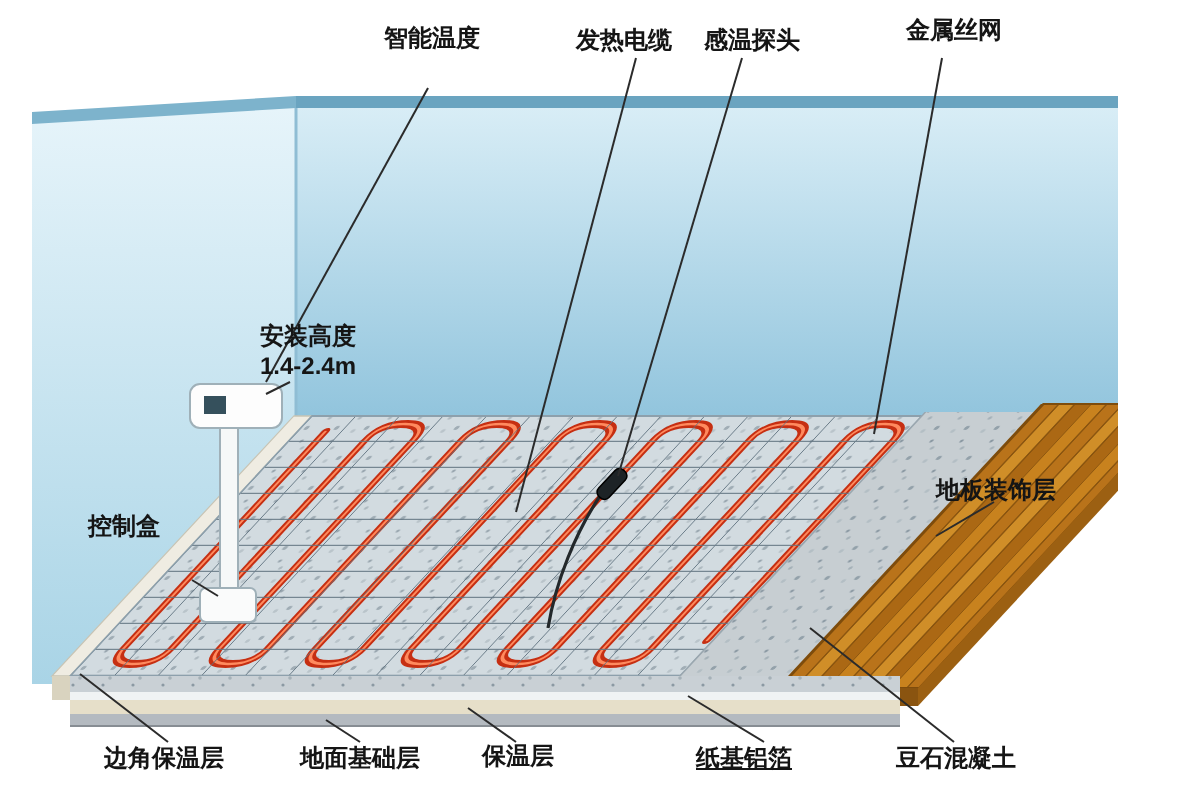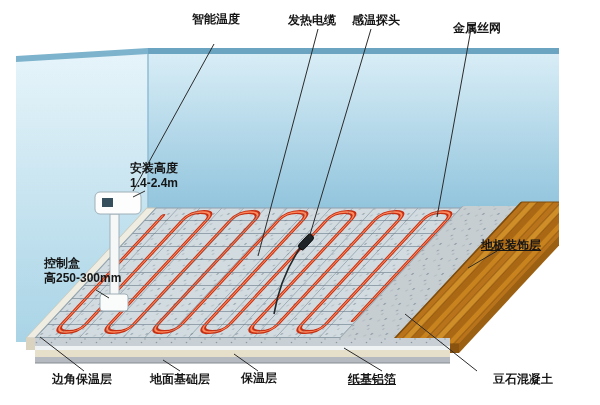--- a/index.html
+++ b/index.html
@@ -3,29 +3,29 @@
 <meta charset="utf-8">
 <style>
   html,body{margin:0;padding:0;background:#fff;}
   .stage{position:relative;width:559px;height:405px;background:#ffffff;overflow:hidden;
          font-family:"Liberation Sans",sans-serif;}
   .stage svg{position:absolute;left:0;top:0;}
   .lbl{position:absolute;font:700 12px/15px "Liberation Sans",sans-serif;color:#151515;white-space:nowrap;}
   .lbl-smart{left:176px;top:12px;width:80px;text-align:center;}
   .lbl-cable{left:288px;top:13px;}
   .lbl-probe{left:352px;top:13px;}
-  .lbl-mesh{left:453px;top:21px;font-family:Liberation Serif, serif;}
+  .lbl-mesh{left:453px;top:8px;font-family:Liberation Serif, serif;}
   .lbl-height{left:130px;top:161px;}
   .lbl-box{left:44px;top:256px;}
-  .lbl-finish{left:481px;top:238px;text-decoration:underline;}
+  .lbl-finish{left:468px;top:238px;}
   .lbl-edge{left:52px;top:372px;text-align:center;}
   .lbl-base{left:150px;top:372px;}
   .lbl-insul{left:241px;top:372px;font-family:Liberation Mono, monospace;}
   .lbl-foil{left:348px;top:372px;text-decoration:underline;}
-  .lbl-concrete{left:448px;top:372px;margin-left:45px;}
+  .lbl-concrete{left:448px;top:372px;}
 </style>
 </head>
 <body>
 
 <div class="stage">
 
   <svg width="600" height="405" viewBox="0 0 600 405">
     <defs>
       <linearGradient id="wallGrad" x1="0" y1="0" x2="0" y2="1">
         <stop offset="0" stop-color="#d8edf6"></stop>
@@ -132,21 +132,20 @@
   </div>
   <div class="lbl lbl-cable">发热电缆</div>
   <div class="lbl lbl-probe">感温探头</div>
   <div class="lbl lbl-mesh">金属丝网</div>
   <div class="lbl lbl-height">
     <div>安装高度</div>
     <div>1.4-2.4m</div>
   </div>
   <div class="lbl lbl-box">
     <div>控制盒</div>
-    <div>高250-300mm</div>
   </div>
   <div class="lbl lbl-finish">地板装饰层</div>
   <div class="lbl lbl-edge">边角保温层</div>
   <div class="lbl lbl-base">地面基础层</div>
   <div class="lbl lbl-insul">保温层</div>
   <div class="lbl lbl-foil">纸基铝箔</div>
   <div class="lbl lbl-concrete">豆石混凝土</div>
 </div>
 
 </body></html>

